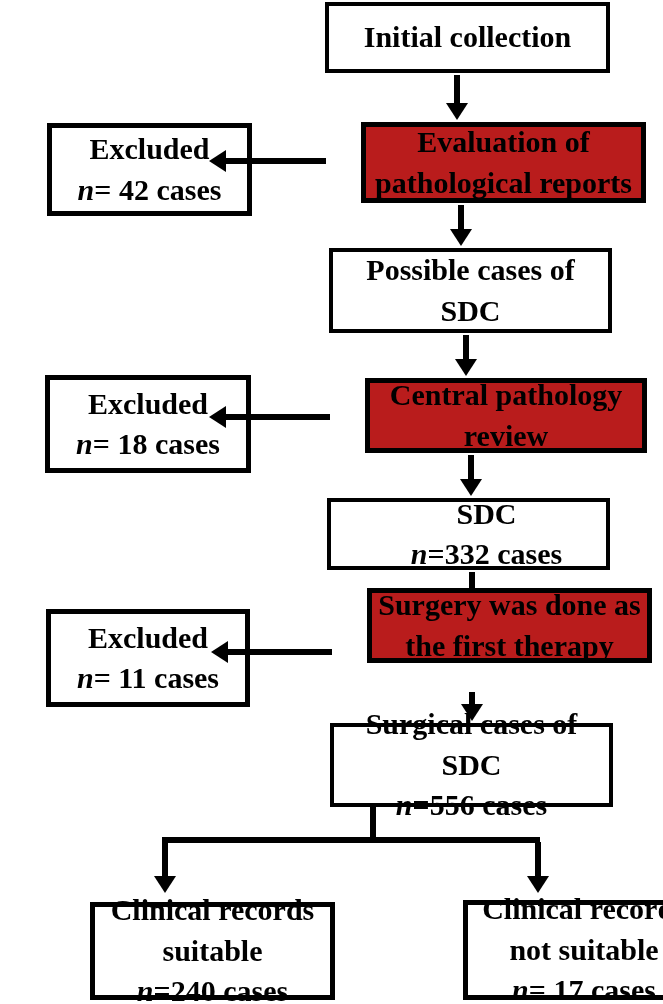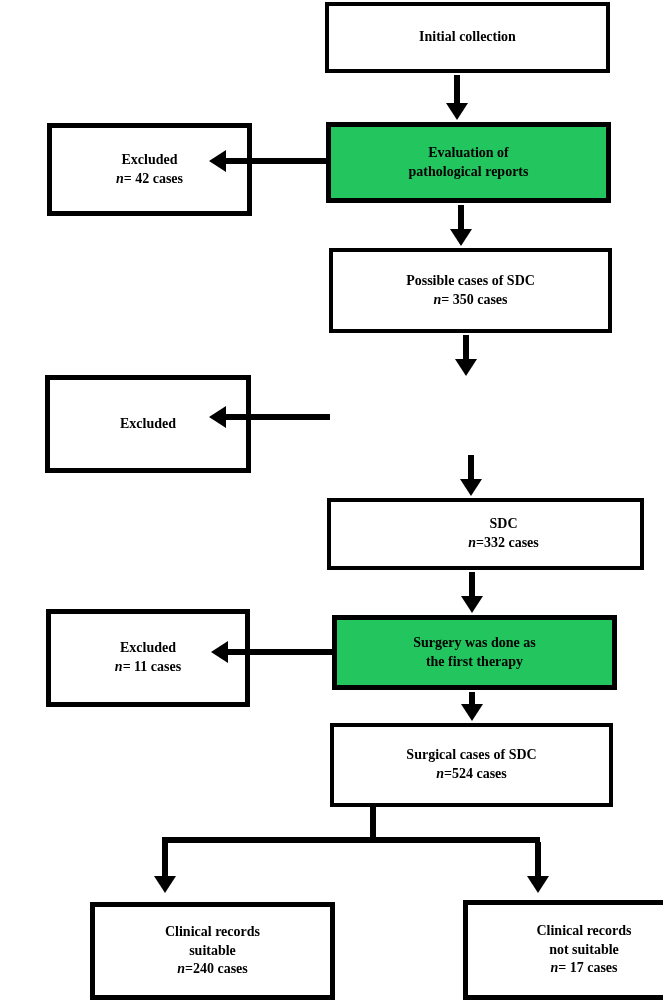--- a/index.html
+++ b/index.html
@@ -16,25 +16,25 @@
   .box {
     position: absolute;
     box-sizing: border-box;
     background: #ffffff;
     border: 4px solid #000000;
     display: flex;
     flex-direction: column;
     align-items: center;
     justify-content: center;
     text-align: center;
-    font-size: 14px;
+    font-size: 30px;
     line-height: 1.35;
   }
   .box.thick { border-width: 5px; margin-left: 45px; }
-  .box.gray { background: #22c55e; border-width: 5px; }
+  .box.gray { background: #b91c1c; border-width: 5px; margin-left: 35px; }
   .title { white-space: pre-line; }
   .nline { white-space: pre; }
   .nvar { font-style: italic; }
 
   
   .varrow {
     position: absolute;
     width: 22px;
     display: flex;
     flex-direction: column;
@@ -94,54 +94,58 @@
       <div class="shaft"></div>
   </div>
 
   <div class="varrow" style="left:450px; top:205px; height:41px;">
     <div class="shaft"></div>
       <div class="head"></div>
   </div>
 
   <div class="box" style="left:329px; top:248px; width:283px; height:85px;">
     <div class="title">Possible cases of SDC</div>
-    <div class="nline"><span class="nvar">n</span><span>= 350 cases</span></div>
   </div>
 
   <div class="varrow" style="left:455px; top:335px; height:41px;">
     <div class="shaft"></div>
       <div class="head"></div>
   </div>
 
+  <div class="box gray" style="left:330px; top:378px; width:282px; height:75px;">
+    <div class="title">Central pathology
+review</div>
+  </div>
 
   <div class="box thick" style="left:0px; top:375px; width:206px; height:98px;">
     <div class="title">Excluded</div>
+    <div class="nline"><span class="nvar">n</span><span>= 18 cases</span></div>
   </div>
 
   <div class="harrow" style="left:209px; top:406px; width:121px;">
     <div class="head"></div>
       <div class="shaft"></div>
   </div>
 
   <div class="varrow" style="left:460px; top:455px; height:41px;">
     <div class="shaft"></div>
       <div class="head"></div>
   </div>
 
-  <div class="box" style="left:327px; top:498px; width:317px; height:72px;padding-left:36px;">
+  <div class="box" style="left:327px; top:498px; width:283px; height:72px;padding-left:36px;">
     <div class="title">SDC</div>
     <div class="nline"><span class="nvar">n</span><span>=332 cases</span></div>
   </div>
 
   <div class="varrow" style="left:461px; top:572px; height:41px;">
     <div class="shaft"></div>
       <div class="head"></div>
   </div>
 
-  <div class="box gray" style="left:332px; top:615px; width:285px; height:75px;">
+  <div class="box gray" style="left:332px; top:588px; width:285px; height:75px;">
     <div class="title">Surgery was done as
 the first therapy</div>
   </div>
 
   <div class="box thick" style="left:1px; top:609px; width:204px; height:98px;">
     <div class="title">Excluded</div>
     <div class="nline"><span class="nvar">n</span><span>= 11 cases</span></div>
   </div>
 
   <div class="harrow" style="left:211px; top:641px; width:121px;">
@@ -149,21 +153,21 @@
       <div class="shaft"></div>
   </div>
 
   <div class="varrow" style="left:461px; top:692px; height:29px;">
     <div class="shaft"></div>
       <div class="head"></div>
   </div>
 
   <div class="box" style="left:330px; top:723px; width:283px; height:84px;">
     <div class="title">Surgical cases of SDC</div>
-    <div class="nline"><span class="nvar">n</span><span>=524 cases</span></div>
+    <div class="nline"><span class="nvar">n</span><span>=556 cases</span></div>
   </div>
 
   <div class="line" style="left:370px; top:805px; width:6px; height:37px;"></div>
   <div class="line" style="left:162px; top:837px; width:378px; height:6px;"></div>
 
   <div class="varrow" style="left:154px; top:842px; height:51px;">
     <div class="shaft"></div>
       <div class="head"></div>
   </div>
   <div class="varrow" style="left:527px; top:842px; height:51px;">

